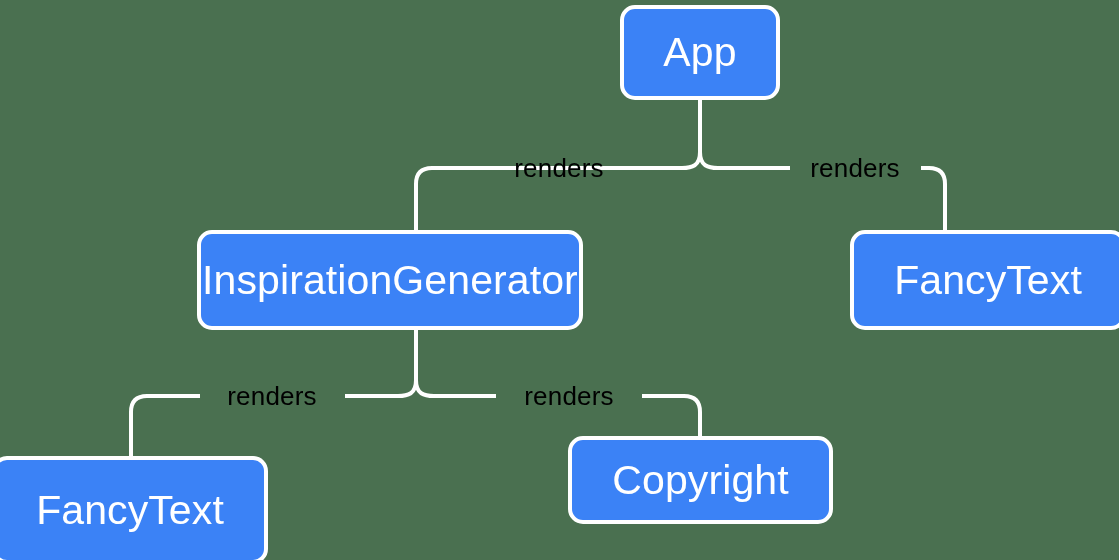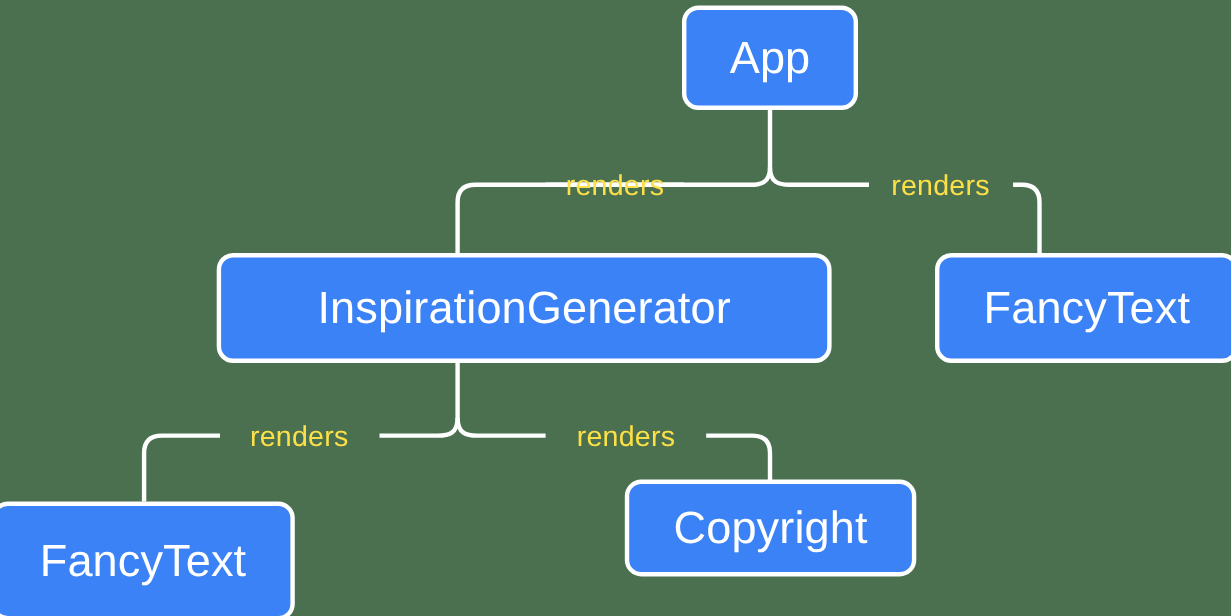--- a/index.html
+++ b/index.html
@@ -47,34 +47,34 @@
     font-weight: 400;
     letter-spacing: 0.1px;
     white-space: nowrap;
   }
   .node-label {
     color: #ffffff;
     line-height: 1;
   }
   .edge-label {
     position: absolute;
-    color: #fde047;
+    color: #000000;
     font-size: 26px;
     line-height: 1;
     font-weight: 400;
     white-space: nowrap;
     transform: translate(-50%, -50%);
     letter-spacing: 0.2px;
   }
 
   
   #node-app       { left: 620px; top: 5px;   width: 160px; height: 95px;  }
   #node-app .node-label { font-size: 41px; }
 
-  #node-inspiration { left: 197px; top: 230px; width: 559px; height: 100px; }
+  #node-inspiration { left: 197px; top: 230px; width: 386px; height: 100px; }
   #node-inspiration .node-label { font-size: 41px; }
 
   #node-fancytext-right { left: 850px; top: 230px; width: 276px; height: 100px; }
   #node-fancytext-right .node-label { font-size: 41px; }
 
   #node-fancytext-bottom { left: -8px; top: 456px; width: 276px; height: 108px; }
   #node-fancytext-bottom .node-label { font-size: 41px; }
 
   #node-copyright { left: 568px; top: 436px; width: 265px; height: 88px; }
   #node-copyright .node-label { font-size: 41px; }

